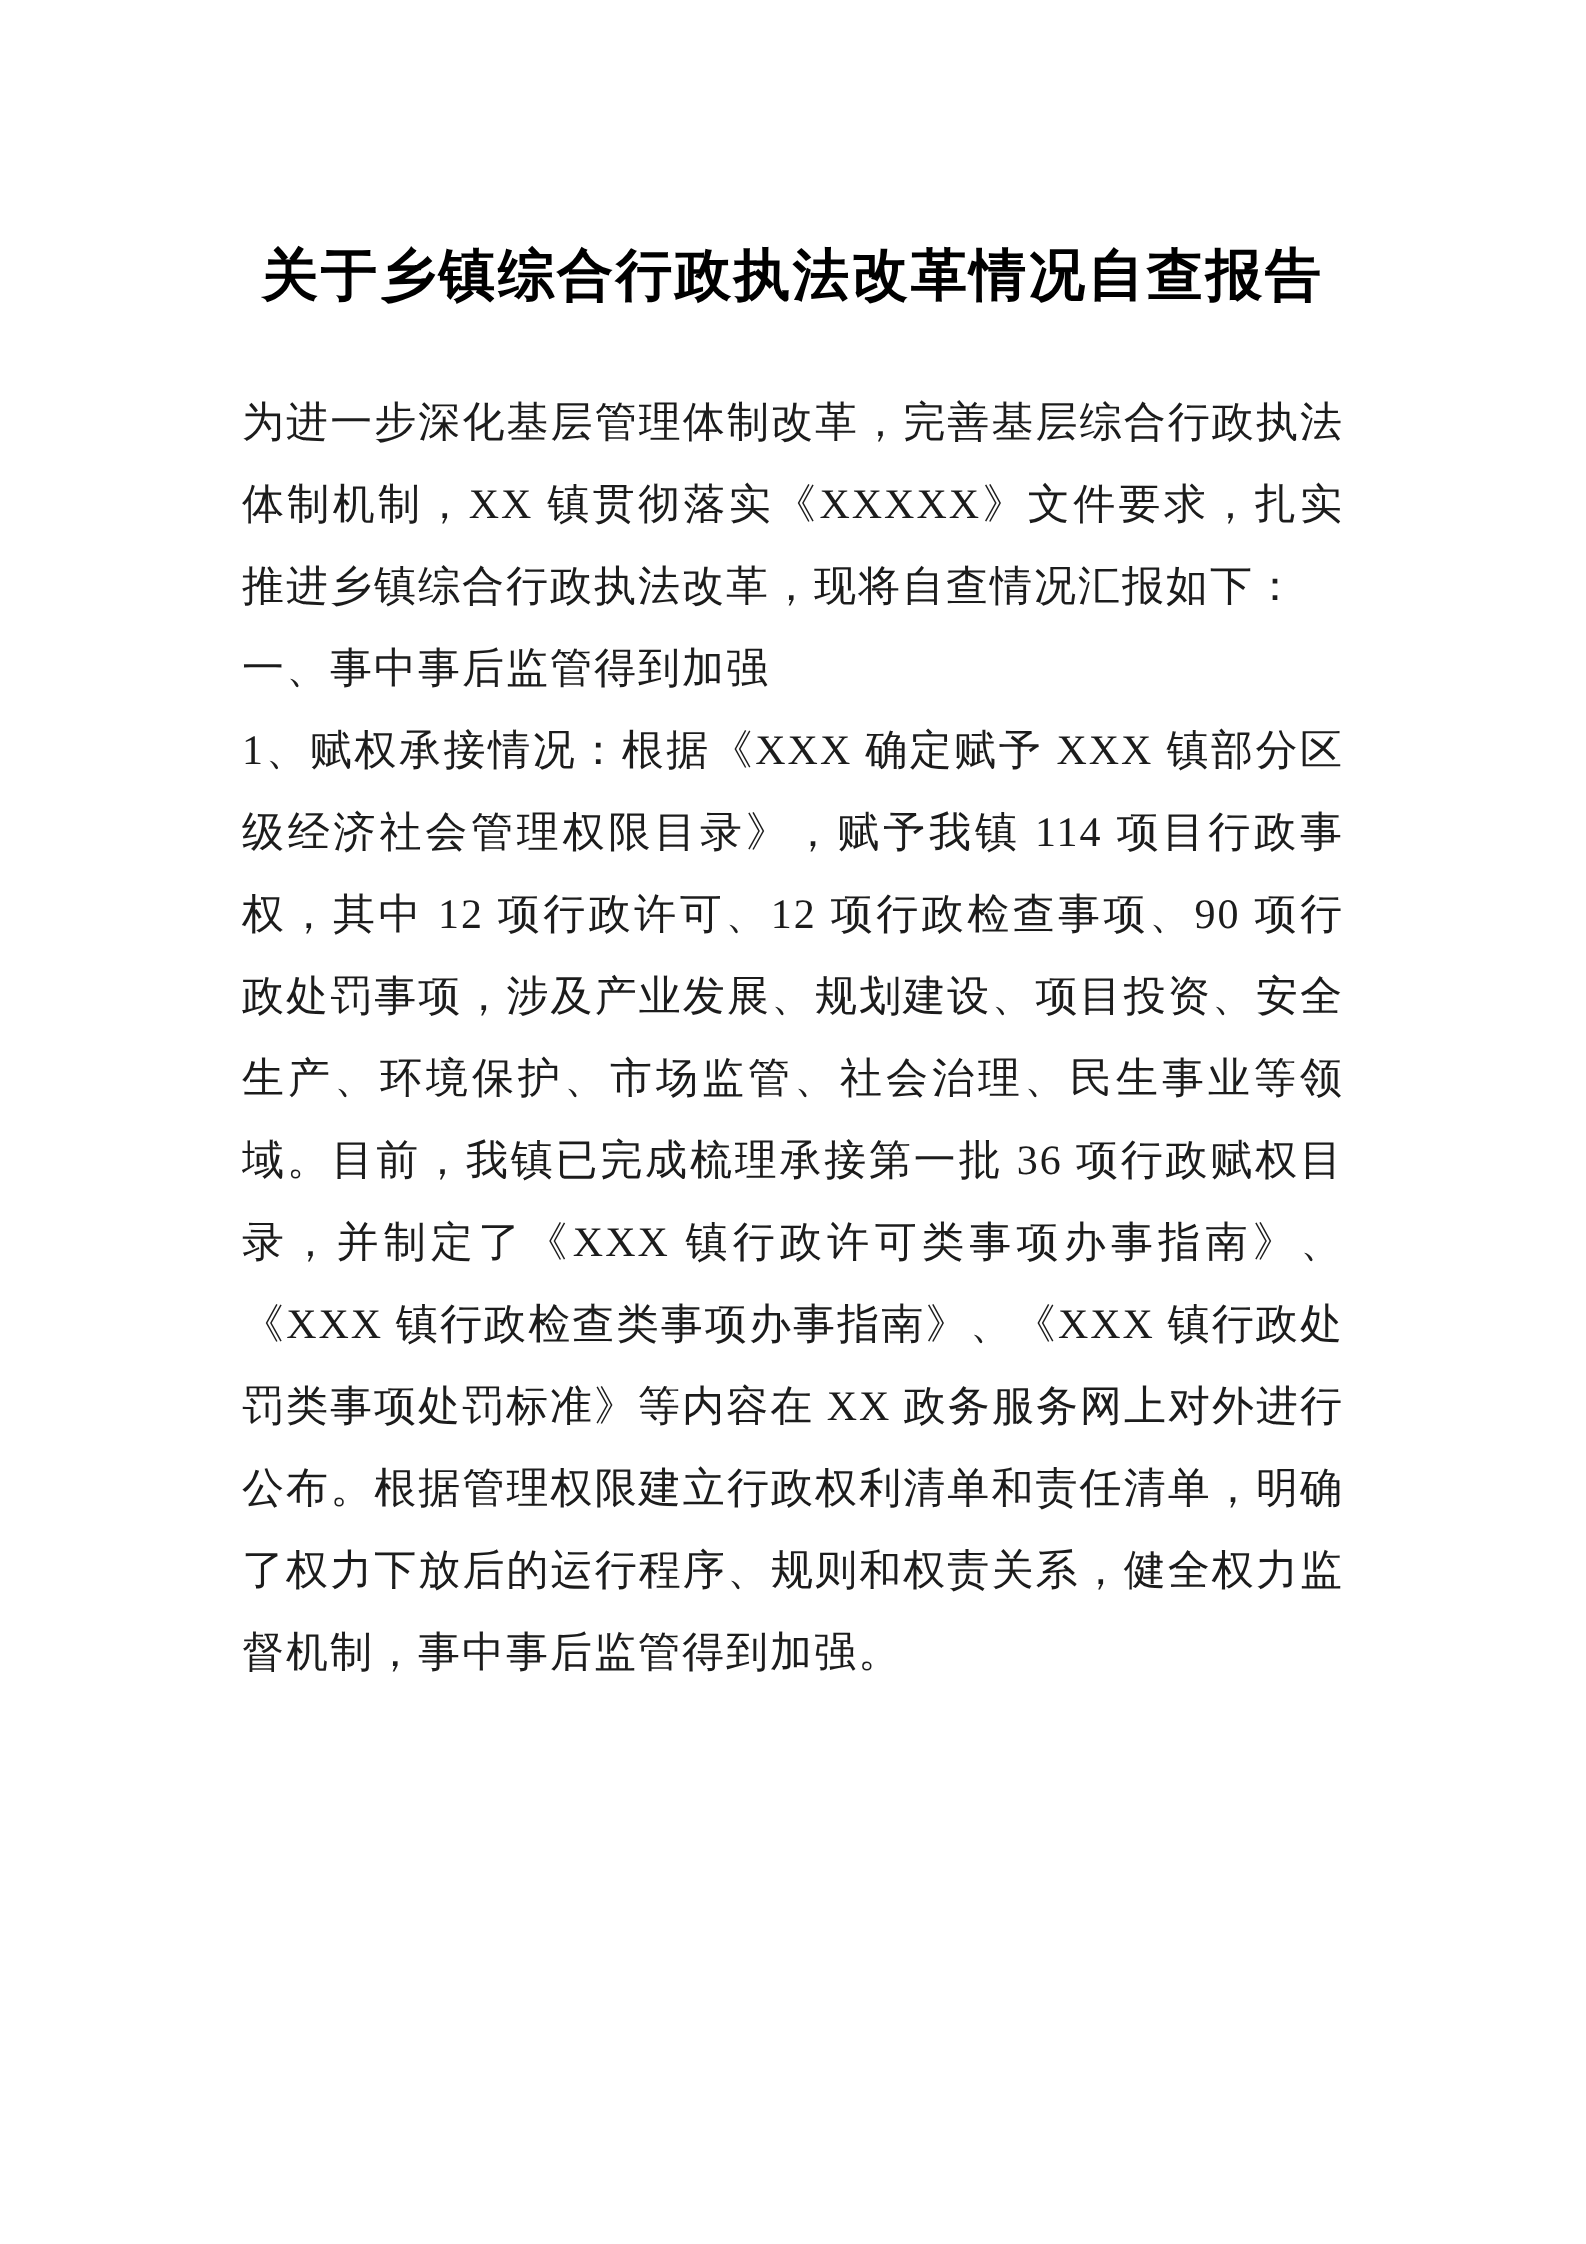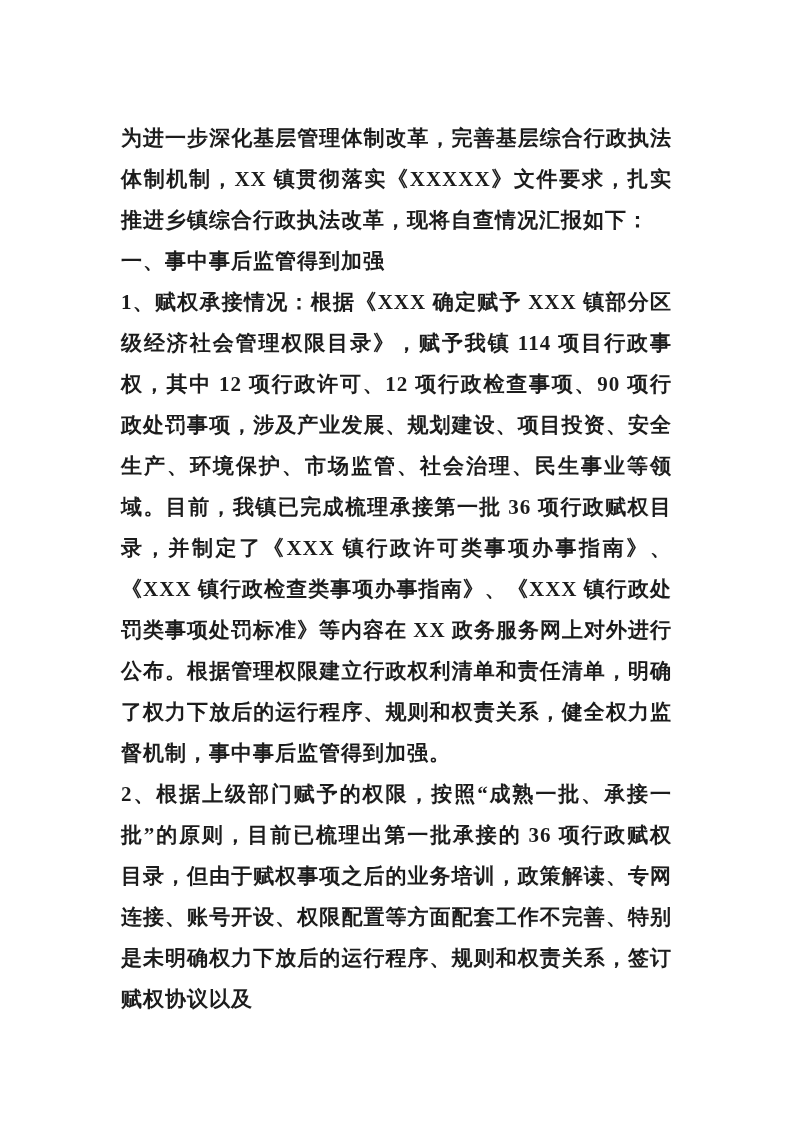--- a/index.html
+++ b/index.html
@@ -31,26 +31,25 @@
     margin-bottom: 31px;
     white-space: nowrap;
   }
   .para {
     font-size: 21px;
     color: #1c1c1c;
     letter-spacing: 1px;
     line-height: 41px;
     text-align: justify;
     word-break: break-all;
-    font-weight: bold;
   }
 </style>
 </head>
 <body>
 
 <div class="page">
   <div class="content">
+    <h1 class="doc-title">关于乡镇综合行政执法改革情况自查报告</h1>
     <p class="para">为进一步深化基层管理体制改革，完善基层综合行政执法体制机制，XX 镇贯彻落实《XXXXX》文件要求，扎实推进乡镇综合行政执法改革，现将自查情况汇报如下：</p>
     <p class="para">一、事中事后监管得到加强</p>
     <p class="para">1、赋权承接情况：根据《XXX 确定赋予 XXX 镇部分区级经济社会管理权限目录》，赋予我镇 114 项目行政事权，其中 12 项行政许可、12 项行政检查事项、90 项行政处罚事项，涉及产业发展、规划建设、项目投资、安全生产、环境保护、市场监管、社会治理、民生事业等领域。目前，我镇已完成梳理承接第一批 36 项行政赋权目录，并制定了《XXX 镇行政许可类事项办事指南》、《XXX 镇行政检查类事项办事指南》、《XXX 镇行政处罚类事项处罚标准》等内容在 XX 政务服务网上对外进行公布。根据管理权限建立行政权利清单和责任清单，明确了权力下放后的运行程序、规则和权责关系，健全权力监督机制，事中事后监管得到加强。</p>
-    <p class="para">2、根据上级部门赋予的权限，按照“成熟一批、承接一批”的原则，目前已梳理出第一批承接的 36 项行政赋权目录，但由于赋权事项之后的业务培训，政策解读、专网连接、账号开设、权限配置等方面配套工作不完善、特别是未明确权力下放后的运行程序、规则和权责关系，签订赋权协议以及</p>
   </div>
 </div>
 
 </body></html>

